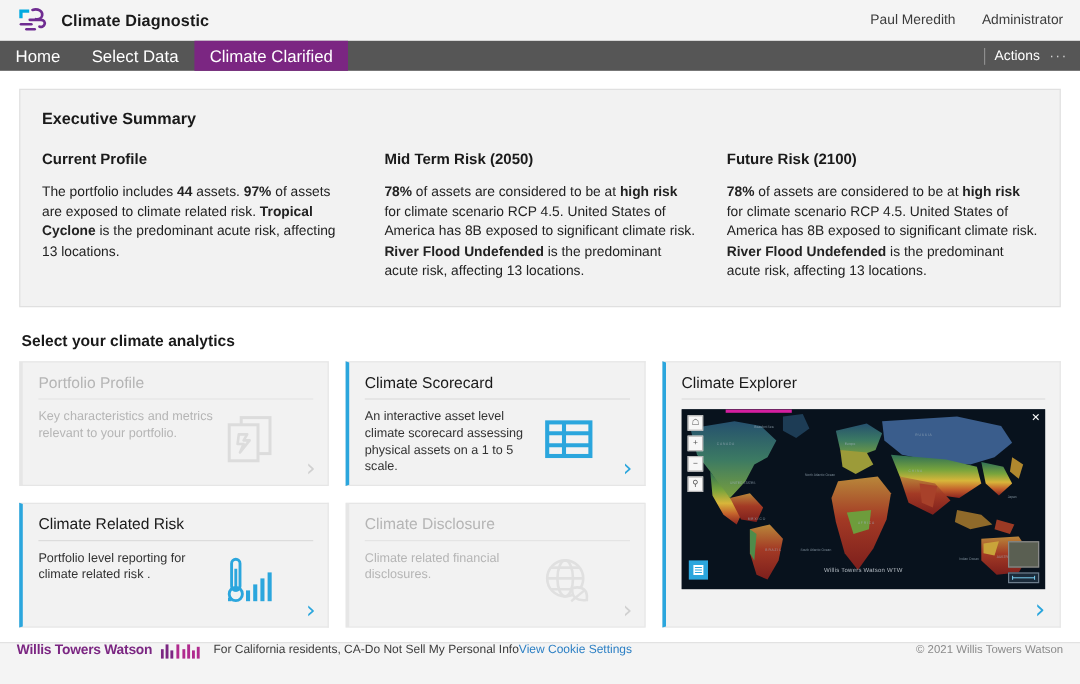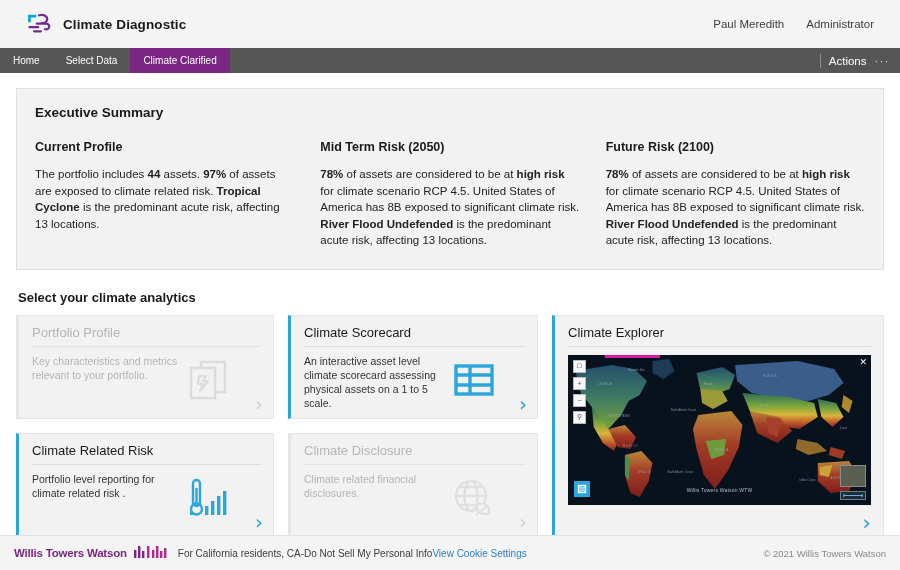--- a/index.html
+++ b/index.html
@@ -6,25 +6,25 @@
   html, body {
     width: 900px; height: 570px;
     font-family: "Liberation Sans", sans-serif;
     background: #ffffff;
     color: #222222;
     overflow: hidden;
   }
 
   
   .topbar {
-    height: 48px;
+    height: 34px;
     background: #f4f4f4;
     display: flex;
     align-items: center;
-    padding: 0 26px;
+    padding: 0 14px;
     position: relative;
   }
   .brand { display: flex; align-items: center; gap: 9px; }
   .logo-mark { width: 28px; height: 22px; display: block; }
   .brand-title {
     font-size: 13.5px; font-weight: bold; color: #1a1a1a;
     letter-spacing: .1px;
   }
   .topbar-right {
     margin-left: auto; display: flex; align-items: center; gap: 22px;
@@ -35,21 +35,21 @@
   .navbar {
     height: 25px;
     background: #565656;
     display: flex;
     align-items: stretch;
     position: relative;
   }
   .nav-item {
     display: flex; align-items: center;
     padding: 0 13px;
-    font-size: 10px;
+    font-size: 14px;
     color: #ffffff;
     cursor: pointer;
     white-space: nowrap;
   }
   .nav-item.active { background: #7b2682; }
   .nav-right {
     margin-left: auto; display: flex; align-items: center;
     padding-right: 10px; gap: 8px; justify-content: flex-end;
   }
   .nav-sep { width: 1px; height: 14px; background: #8e8e8e; }
@@ -183,21 +183,21 @@
     font-size: 22px; color: #2ba6dd; line-height: 1;
     font-family: "DejaVu Sans", sans-serif;
   }
 
   
   .footer {
     position: absolute; left: 0; bottom: 0;
     width: 900px; height: 35px;
     background: #f4f4f4;
     border-top: 1px solid #e2e2e2;
-    display: flex; align-items: center;
+    display: flex; 
     padding: 0 14px;
   }
   .wtw-logo {
     font-size: 11.5px; font-weight: bold; color: #7b2682;
     letter-spacing: -.2px;
   }
   .wtw-bars { margin: 0 10px 0 7px; display: block; }
   .footer-text { font-size: 10px; color: #3c3c3c; }
   .footer-link { font-size: 10px; color: #2b7fc4; cursor: pointer; }
   .footer-right { margin-left: auto; font-size: 9.5px; color: #8a8a8a; }

